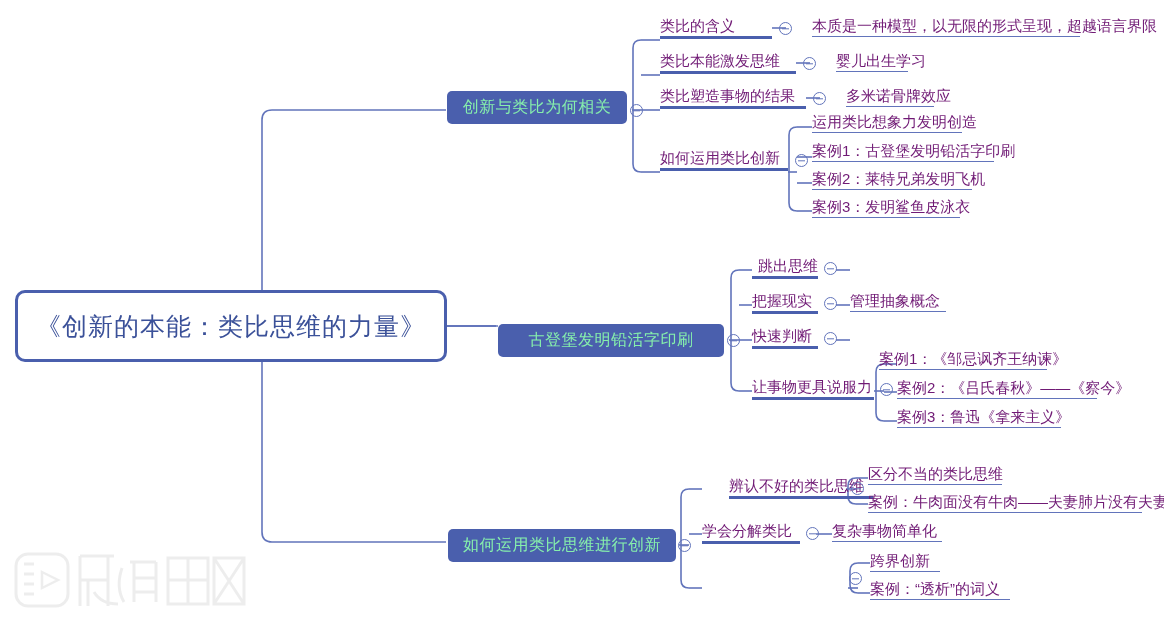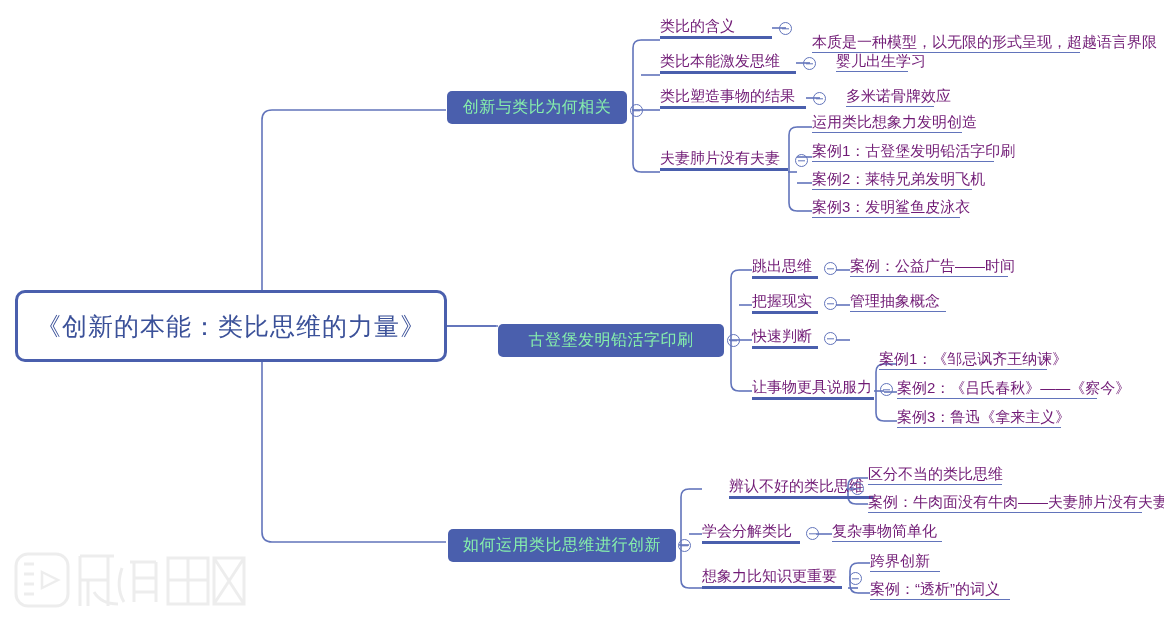--- a/index.html
+++ b/index.html
@@ -157,69 +157,66 @@
 
   <div class="branch-node" style="left:447px;top:91px;width:180px;height:33px;">
     <span>创新与类比为何相关</span>
   </div>
   <span class="toggle" style="left:630px;top:104px;"></span>
 
   <div class="txt-node l2" style="left:660px;top:18px;width:112px;">
     <span>类比的含义</span>
   </div>
   <span class="toggle" style="left:779px;top:22px;"></span>
-  <div class="txt-node l3" style="left:812px;top:18px;width:268px;margin-top:16px;">
+  <div class="txt-node l3" style="left:812px;top:18px;width:268px;">
     <span>本质是一种模型，以无限的形式呈现，超越语言界限</span>
   </div>
 
   <div class="txt-node l2" style="left:660px;top:53px;width:136px;">
     <span>类比本能激发思维</span>
   </div>
   <span class="toggle" style="left:803px;top:57px;"></span>
   <div class="txt-node l3" style="left:836px;top:53px;width:72px;">
     <span>婴儿出生学习</span>
   </div>
 
   <div class="txt-node l2" style="left:660px;top:88px;width:146px;">
     <span>类比塑造事物的结果</span>
   </div>
   <span class="toggle" style="left:813px;top:92px;"></span>
   <div class="txt-node l3" style="left:846px;top:88px;width:88px;">
     <span>多米诺骨牌效应</span>
   </div>
 
   <div class="txt-node l2" style="left:660px;top:150px;width:128px;">
-    <span>夫妻肺片没有夫妻</span>
+    <span>如何运用类比创新</span>
   </div>
   <span class="toggle" style="left:795px;top:154px;"></span>
   <div class="txt-node l3" style="left:812px;top:114px;width:150px;">
     <span>运用类比想象力发明创造</span>
   </div>
   <div class="txt-node l3" style="left:812px;top:143px;width:182px;">
     <span>案例1：古登堡发明铅活字印刷</span>
   </div>
   <div class="txt-node l3" style="left:812px;top:171px;width:160px;">
     <span>案例2：莱特兄弟发明飞机</span>
   </div>
   <div class="txt-node l3" style="left:812px;top:199px;width:148px;">
     <span>案例3：发明鲨鱼皮泳衣</span>
   </div>
 
   <div class="branch-node" style="left:498px;top:324px;width:226px;height:33px;">
     <span>古登堡发明铅活字印刷</span>
   </div>
   <span class="toggle" style="left:727px;top:334px;"></span>
 
-  <div class="txt-node l2" style="left:752px;top:258px;width:66px;">
+  <div class="txt-node l2" style="left:752px;top:258px;width:66px;text-align:right;">
     <span>跳出思维</span>
   </div>
   <span class="toggle" style="left:824px;top:262px;"></span>
-  <div class="txt-node l3" style="left:850px;top:258px;width:158px;">
-    <span>案例：公益广告——时间</span>
-  </div>
 
   <div class="txt-node l2" style="left:752px;top:293px;width:66px;">
     <span>把握现实</span>
   </div>
   <span class="toggle" style="left:824px;top:297px;"></span>
   <div class="txt-node l3" style="left:850px;top:293px;width:96px;">
     <span>管理抽象概念</span>
   </div>
 
   <div class="txt-node l2" style="left:752px;top:328px;width:66px;">
@@ -258,23 +255,20 @@
   </div>
 
   <div class="txt-node l2" style="left:702px;top:523px;width:98px;">
     <span>学会分解类比</span>
   </div>
   <span class="toggle" style="left:806px;top:527px;"></span>
   <div class="txt-node l3" style="left:832px;top:523px;width:110px;">
     <span>复杂事物简单化</span>
   </div>
 
-  <div class="txt-node l2" style="left:702px;top:568px;width:140px;">
-    <span>想象力比知识更重要</span>
-  </div>
   <span class="toggle" style="left:849px;top:572px;"></span>
   <div class="txt-node l3" style="left:870px;top:553px;width:70px;">
     <span>跨界创新</span>
   </div>
   <div class="txt-node l3" style="left:870px;top:581px;width:140px;">
     <span>案例：“透析”的词义</span>
   </div>
 
   <svg class="watermark" viewBox="0 0 240 66">
     <g fill="none" stroke="#e0e0e0" stroke-width="3">

